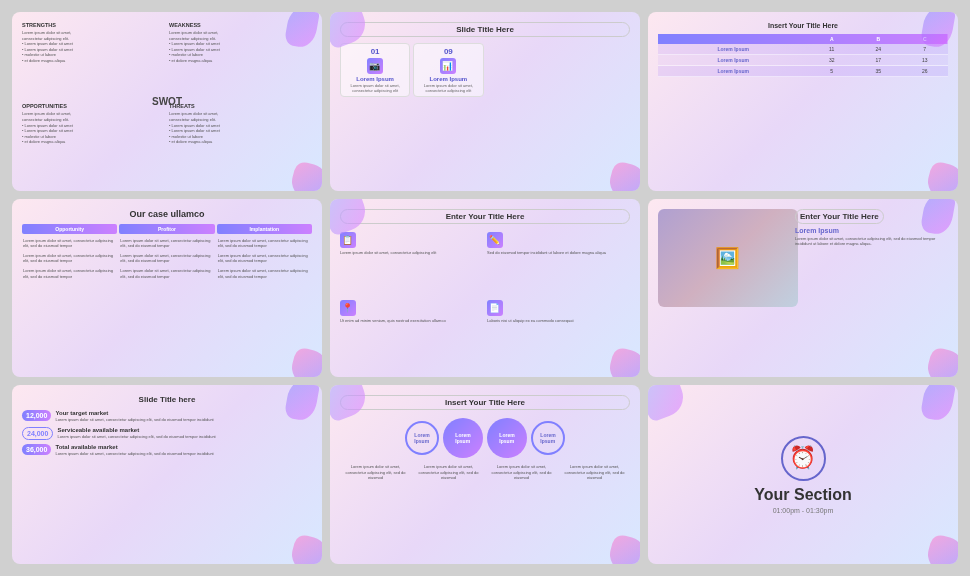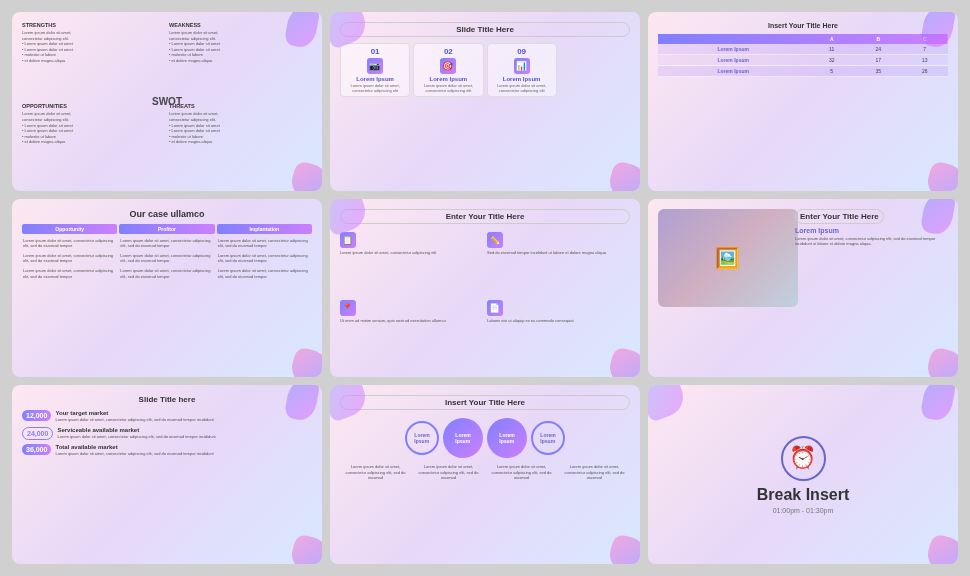--- a/index.html
+++ b/index.html
@@ -472,26 +472,20 @@
   </div>
 
   <div class="slide slide-2">
     <div class="deco-blob-tl"></div>
     <div class="deco-blob-br"></div>
     <div class="title">Slide Title Here</div>
     <div class="cols">
       <div class="col-item">
         <div class="col-num">01</div>
         <div class="col-icon">📷</div>
-        <div class="col-label">Lorem Ipsum</div>
-        <div class="col-text">Lorem ipsum dolor sit amet, consectetur adipiscing elit</div>
-      </div>
-      <div class="col-item">
-        <div class="col-num">02</div>
-        <div class="col-icon">🎯</div>
         <div class="col-label">Lorem Ipsum</div>
         <div class="col-text">Lorem ipsum dolor sit amet, consectetur adipiscing elit</div>
       </div>
       <div class="col-item">
         <div class="col-num">09</div>
         <div class="col-icon">📊</div>
         <div class="col-label">Lorem Ipsum</div>
         <div class="col-text">Lorem ipsum dolor sit amet, consectetur adipiscing elit</div>
       </div>
     </div>
@@ -636,17 +630,17 @@
     <div class="deco-blob-br"></div>
   </div>
 
   <div class="slide slide-9">
     <div class="deco-blob-tl"></div>
     <div class="deco-blob-br"></div>
     <div class="deco-blob-tr"></div>
     <div class="break-icon">
       <span>⏰</span>
     </div>
-    <div class="break-title">Break Insert</div>
+    <div class="break-title">Your Section</div>
     <div class="break-time">01:00pm - 01:30pm</div>
   </div>
 
 </div>
 
 </body></html>

